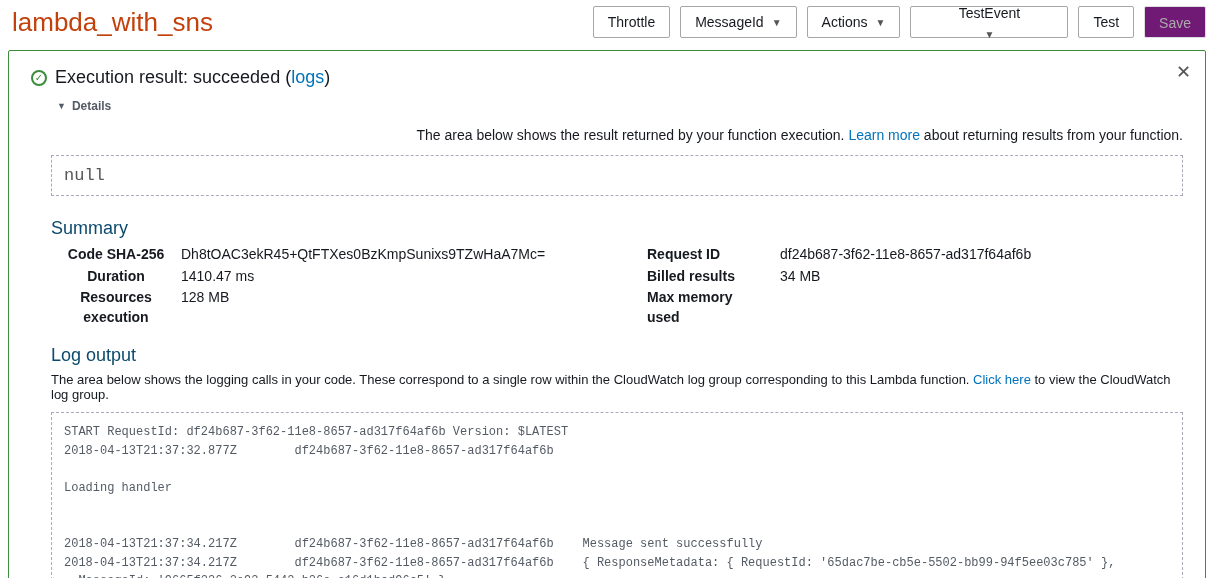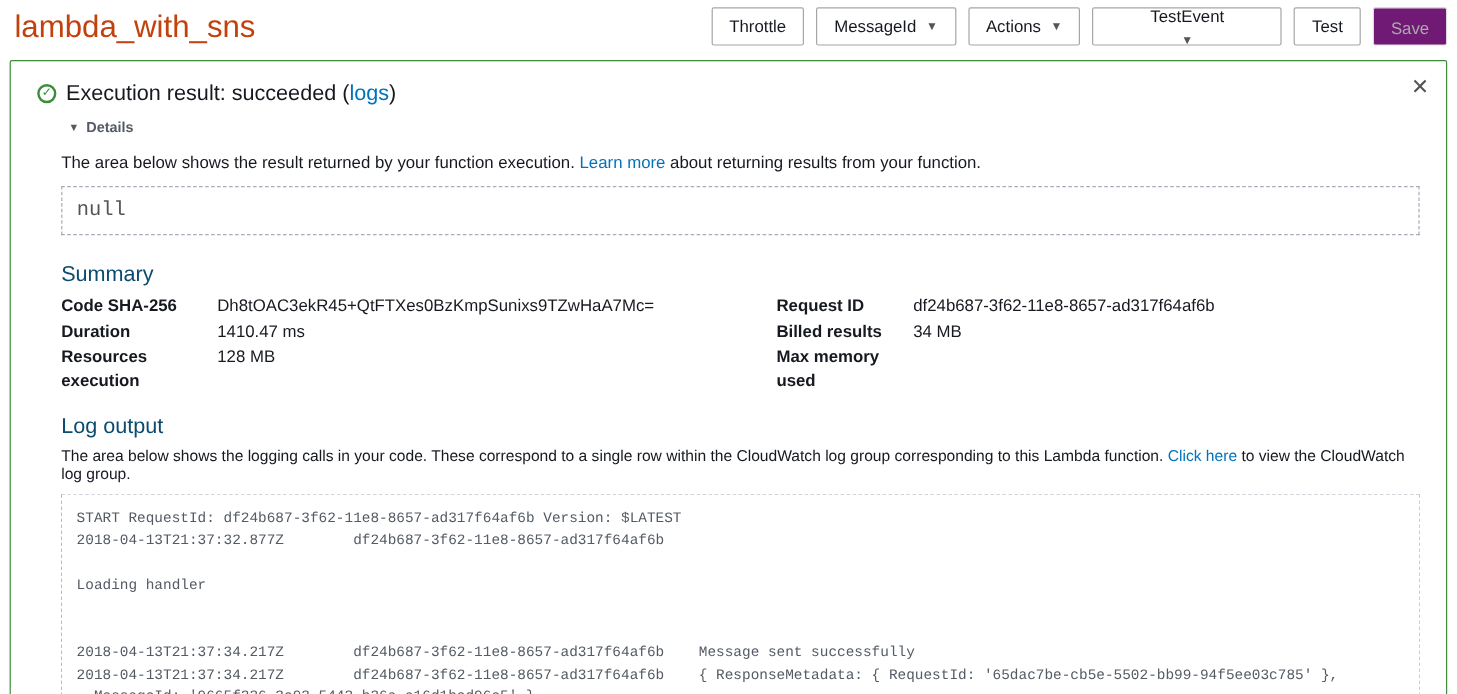--- a/index.html
+++ b/index.html
@@ -108,20 +108,21 @@
     padding-left: 28px;
     margin-bottom: 14px;
     cursor: pointer;
   }
   .details-toggle .tri { font-size: 9px; }
   .content-block { padding-left: 22px; padding-right: 2px; }
   .desc-text {
     font-size: 14px;
     color: #16191f;
     margin-bottom: 12px;
+    text-align: right;
   }
   .inline-link { color: #0073bb; cursor: pointer; }
   .dashed-box {
     border: 1px dashed #aab;
     background: #ffffff;
     padding: 10px 12px;
     font-family: Consolas, "Courier New", monospace;
     font-size: 17px;
     color: #555;
     margin-bottom: 22px;
@@ -137,24 +138,24 @@
     display: flex;
     gap: 0;
     margin-bottom: 18px;
     font-size: 14px;
   }
   .summary-col {
     display: flex;
     flex-direction: column;
     gap: 2px;
   }
-  .summary-col.labels1 { flex: 0 0 130px; font-weight: 700; }
+  .summary-col.labels1 { flex: 0 0 130px; font-weight: 700; text-align: center; }
   .summary-col.vals1   { flex: 0 0 466px; }
   .summary-col.labels2 { flex: 0 0 114px; font-weight: 700; }
-  .summary-col.vals2   { flex: 1 1 auto; }
+  .summary-col.vals2   { flex: 1 1 auto; margin-left: 19px; }
   .summary-col > div { line-height: 1.4; }
   .log-desc { font-size: 13px; margin-bottom: 10px; }
   .log-box {
     border: 1px dashed #aab;
     background: #ffffff;
     padding: 10px 12px 4px 12px;
     font-family: Consolas, "Courier New", monospace;
     font-size: 12px;
     color: #545b64;
     white-space: pre;

